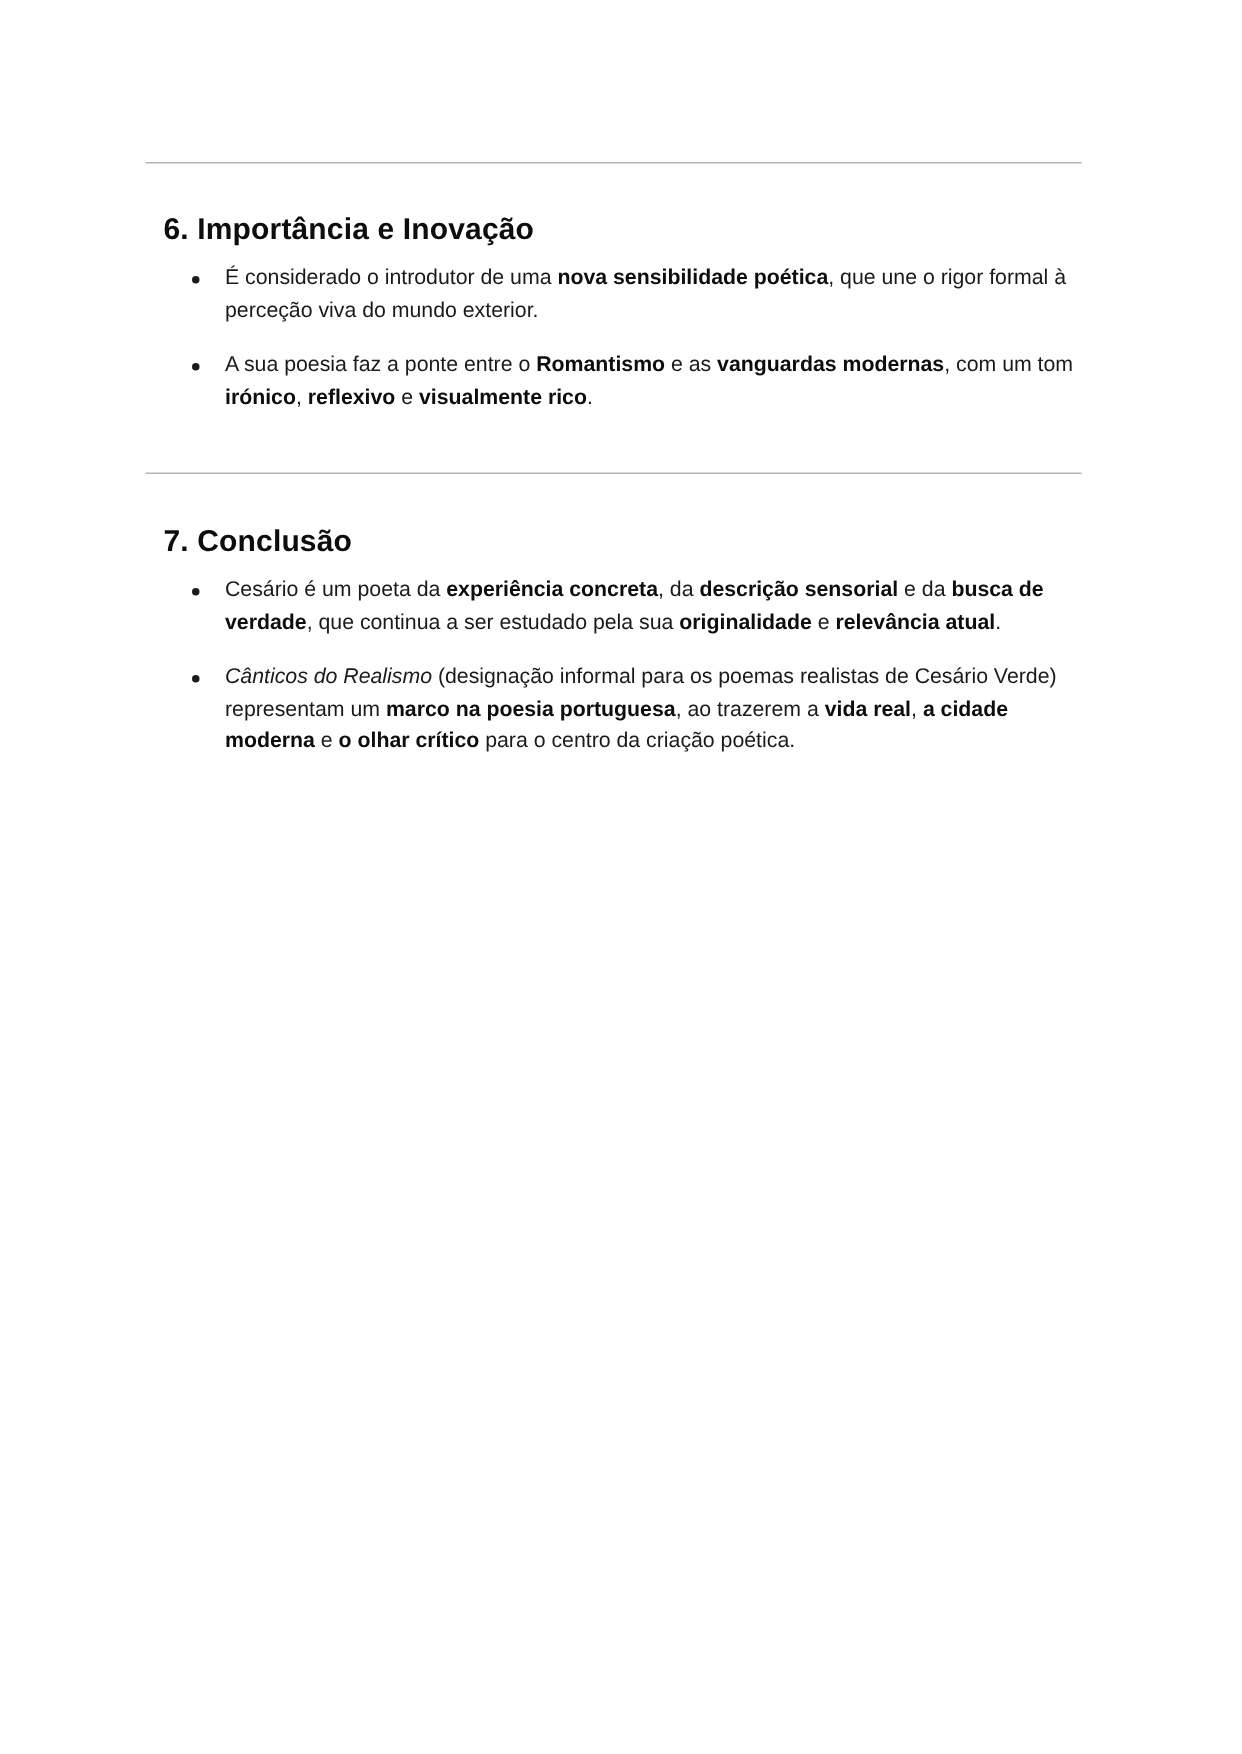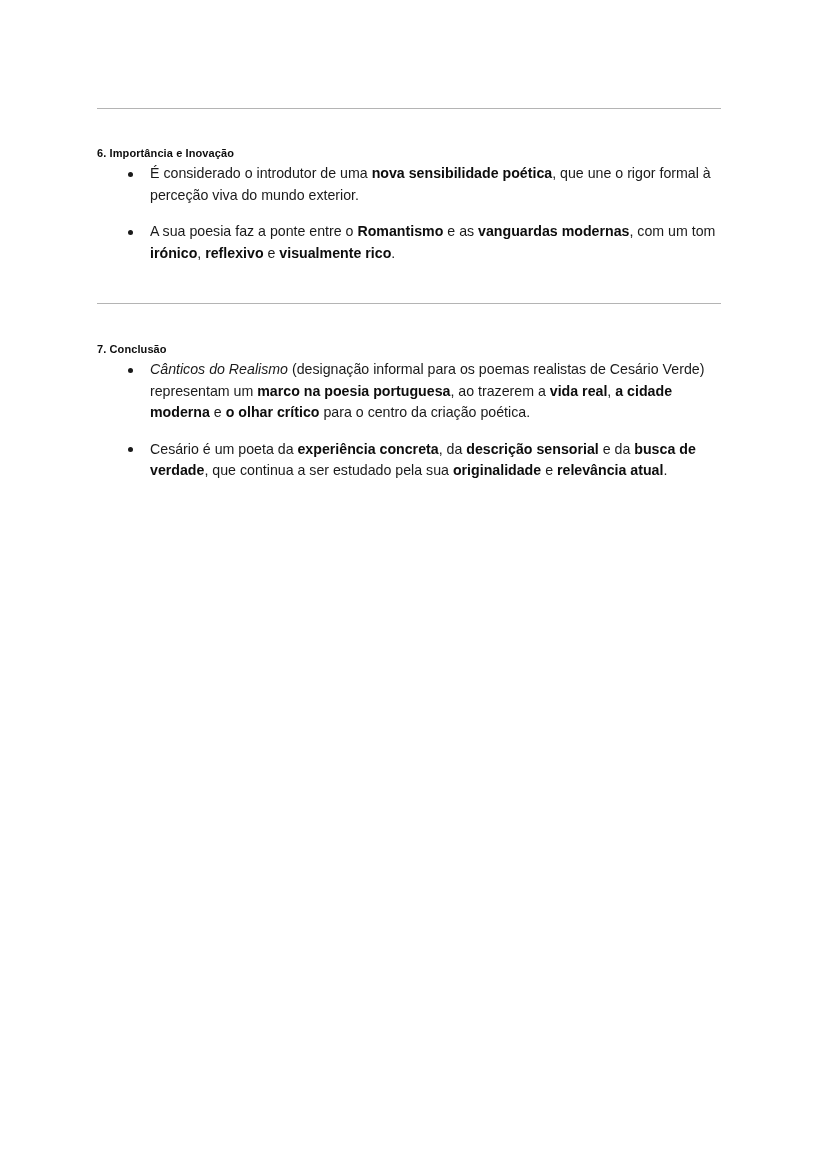--- a/index.html
+++ b/index.html
@@ -31,26 +31,26 @@
   .rule {
     height: 0;
     border: 0;
     border-top: 1px solid #b4b4b4;
     margin: 0;
     width: 624px;
   }
   .rule-top { margin-top: 108px; }
   .rule-mid { margin-top: 39px; }
   .section-heading {
-    font-size: 11px;
+    font-size: 20px;
     font-weight: bold;
     line-height: 20px;
     letter-spacing: 0.1px;
     color: #0d0d0d;
-    margin: 0;
+    margin: 12px;
   }
   .heading-1 { margin-top: 34px; }
   .heading-2 { margin-top: 35px; }
   ul.bullets {
     list-style: none;
     margin: 0;
     padding: 0;
   }
   ul.bullets li {
     position: relative;
@@ -89,18 +89,18 @@
     <ul class="bullets bullets-1">
       <li><span>É considerado o introdutor de uma </span><b>nova sensibilidade poética</b><span>, que une o rigor formal à perceção viva do mundo exterior.</span></li>
       <li><span>A sua poesia faz a ponte entre o </span><b>Romantismo</b><span> e as </span><b>vanguardas modernas</b><span>, com um tom </span><b>irónico</b><span>, </span><b>reflexivo</b><span> e </span><b>visualmente rico</b><span>.</span></li>
     </ul>
 
     <hr class="rule rule-mid" style="border-top-color: rgb(180, 180, 180);">
 
     <h2 class="section-heading heading-2">7. Conclusão</h2>
 
     <ul class="bullets bullets-2">
+      <li><span>Cesário é um poeta da </span><b>experiência concreta</b><span>, da </span><b>descrição sensorial</b><span> e da </span><b>busca de verdade</b><span>, que continua a ser estudado pela sua </span><b>originalidade</b><span> e </span><b>relevância atual</b><span>.</span></li>
       <li><i>Cânticos do Realismo</i><span> (designação informal para os poemas realistas de Cesário Verde) representam um </span><b>marco na poesia portuguesa</b><span>, ao trazerem a </span><b>vida real</b><span>, </span><b>a cidade moderna</b><span> e </span><b>o olhar crítico</b><span> para o centro da criação poética.</span></li>
-      <li><span>Cesário é um poeta da </span><b>experiência concreta</b><span>, da </span><b>descrição sensorial</b><span> e da </span><b>busca de verdade</b><span>, que continua a ser estudado pela sua </span><b>originalidade</b><span> e </span><b>relevância atual</b><span>.</span></li>
     </ul>
 
   </div>
 </div>
 
 </body></html>

